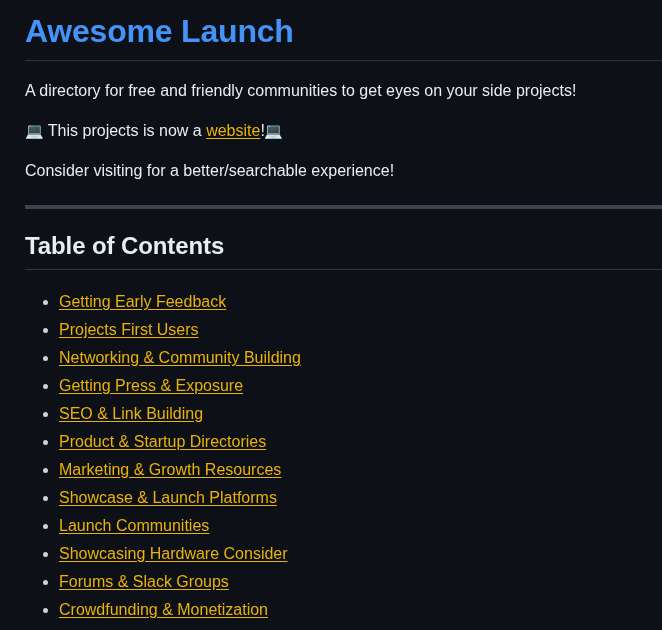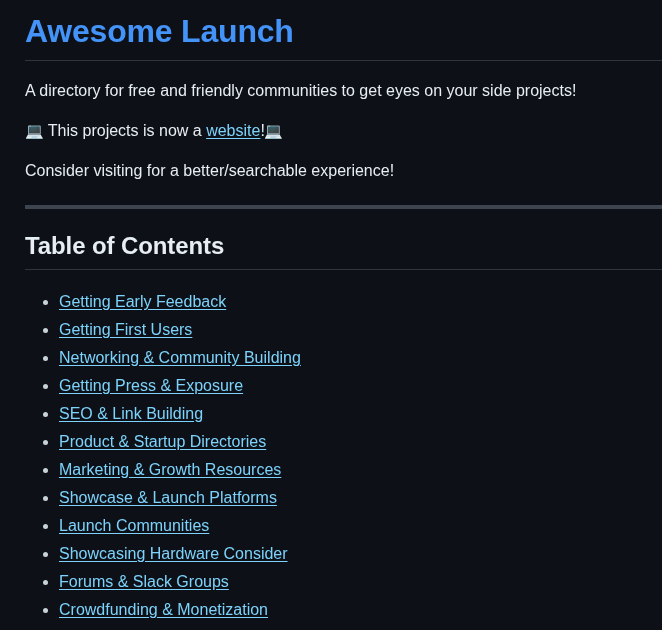--- a/index.html
+++ b/index.html
@@ -41,21 +41,21 @@
     padding: 16px 0 0 0;
     font-size: 16px;
     line-height: 1.5;
     color: #e6edf3;
   }
 
   p.para.first { padding-top: 18px; }
 
   a.inline-link,
   a.toc-link {
-    color: #7dd3fc;
+    color: #eab308;
     text-decoration: underline;
     text-underline-offset: 2px;
   }
 
   .emoji {
     font-family: "DejaVu Sans", sans-serif;
     font-size: 15px;
   }
 
   hr.section-rule {
@@ -113,21 +113,21 @@
   <p class="para"><span class="emoji">💻</span><span> This projects is now a </span><a class="inline-link" href="#">website</a><span>!</span><span class="emoji">💻</span></p>
 
   <p class="para">Consider visiting for a better/searchable experience!</p>
 
   <hr class="section-rule">
 
   <h2 class="toc-heading">Table of Contents</h2>
 
   <ul class="toc-list">
     <li><a class="toc-link" href="#">Getting Early Feedback</a></li>
-    <li><a class="toc-link" href="#">Getting First Users</a></li>
+    <li><a class="toc-link" href="#">Projects First Users</a></li>
     <li><a class="toc-link" href="#">Networking &amp; Community Building</a></li>
     <li><a class="toc-link" href="#">Getting Press &amp; Exposure</a></li>
     <li><a class="toc-link" href="#">SEO &amp; Link Building</a></li>
     <li><a class="toc-link" href="#">Product &amp; Startup Directories</a></li>
     <li><a class="toc-link" href="#">Marketing &amp; Growth Resources</a></li>
     <li><a class="toc-link" href="#">Showcase &amp; Launch Platforms</a></li>
     <li><a class="toc-link" href="#">Launch Communities</a></li>
     <li><a class="toc-link" href="#">Showcasing Hardware Consider</a></li>
     <li><a class="toc-link" href="#">Forums &amp; Slack Groups</a></li>
     <li><a class="toc-link" href="#">Crowdfunding &amp; Monetization</a></li>

